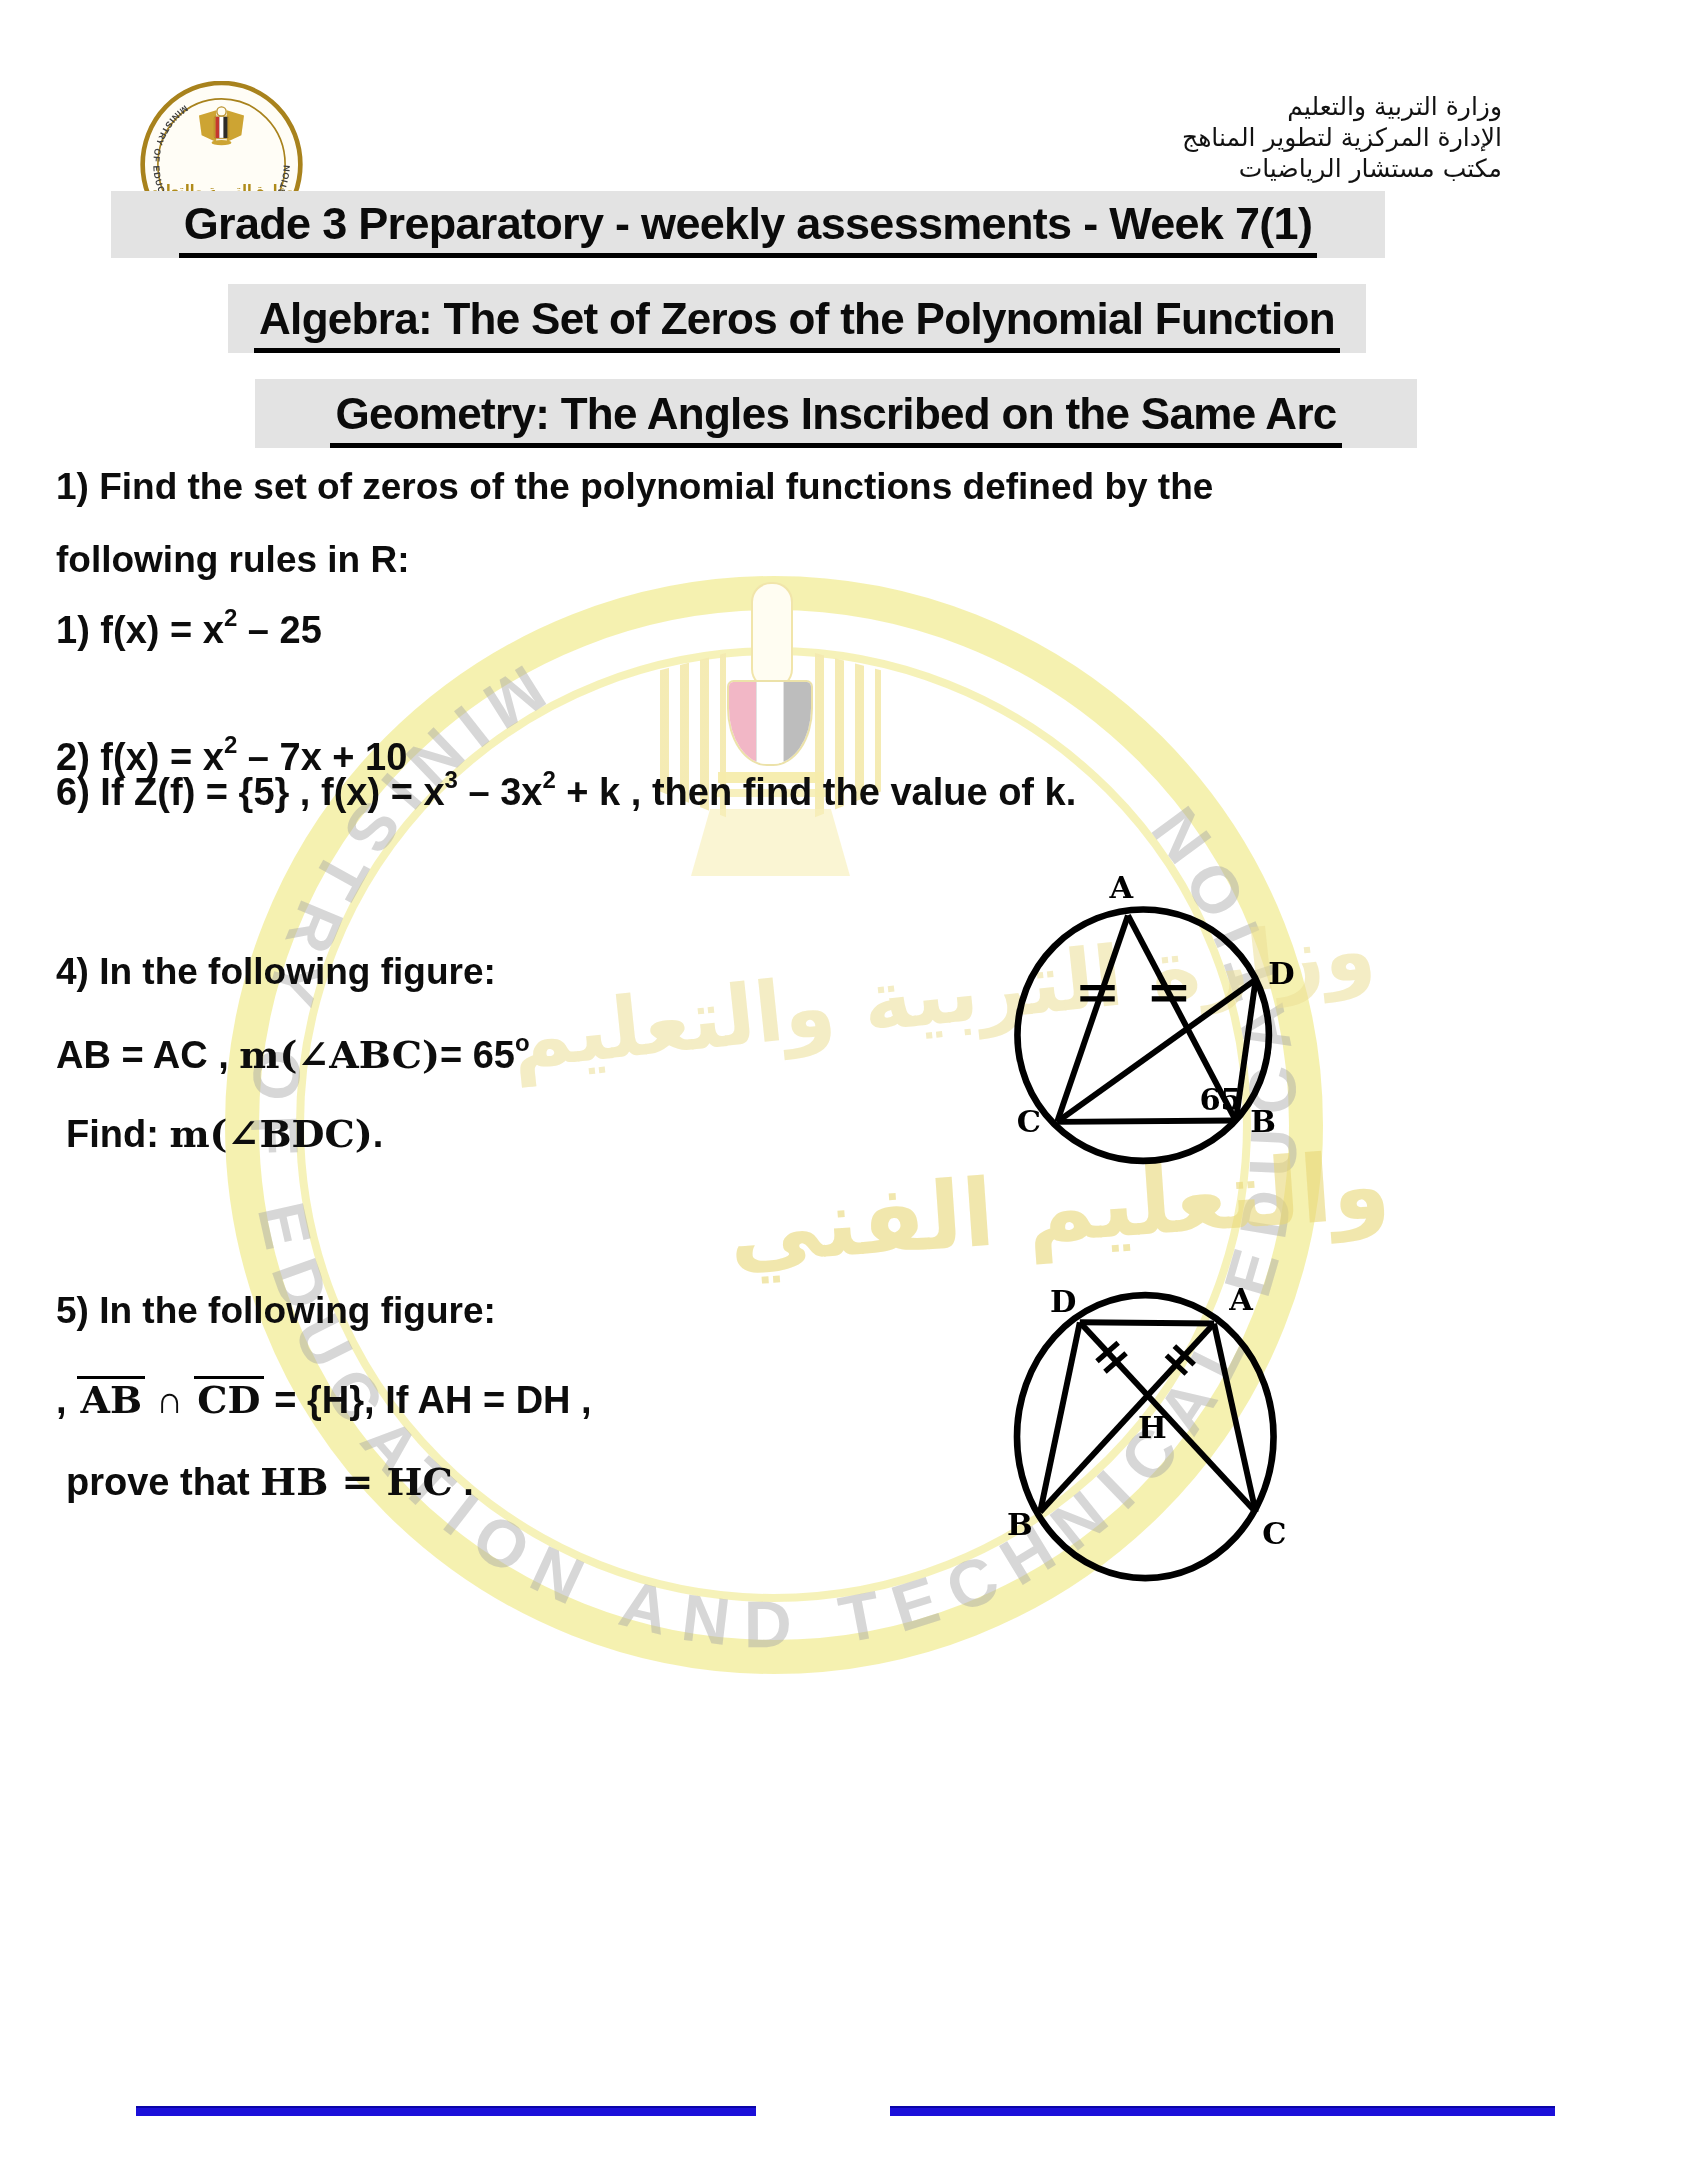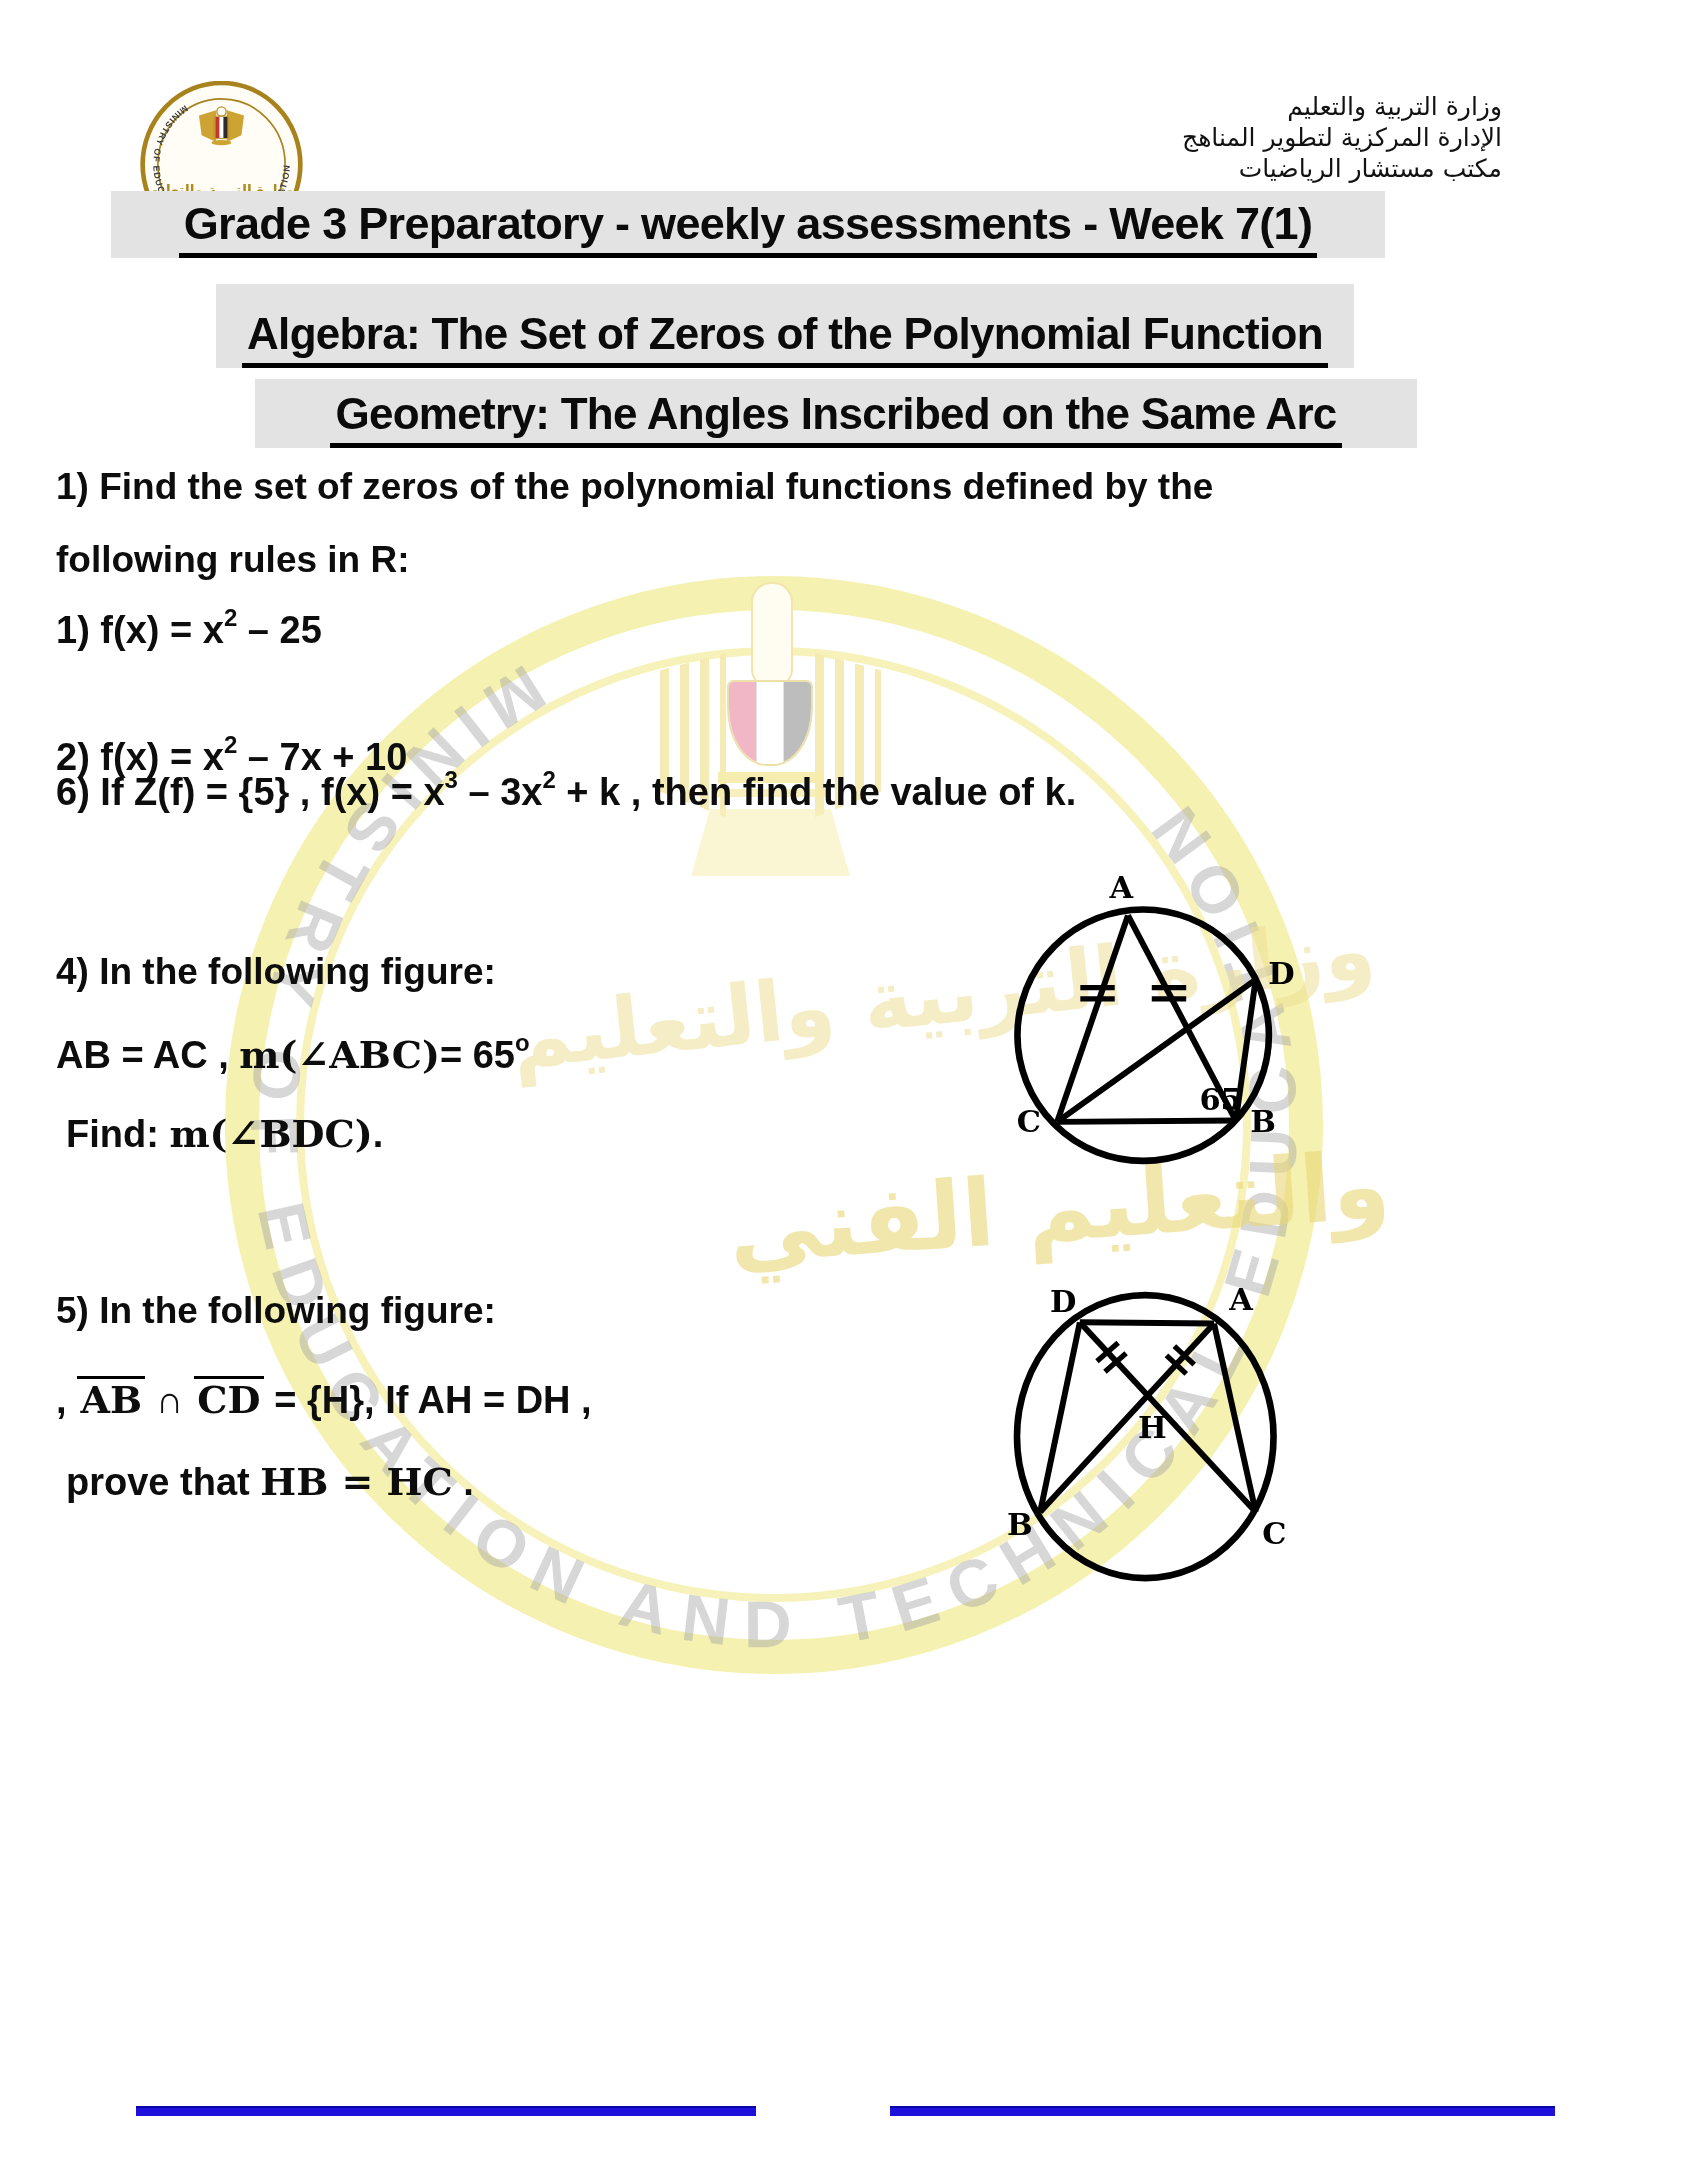--- a/index.html
+++ b/index.html
@@ -42,21 +42,21 @@
   
   .arabic-block { position:absolute; top:91px; right:185px; text-align:right;
     font-family:"DejaVu Sans", sans-serif; font-size:25px; line-height:31px; color:#121212; z-index:2; }
   .logo-svg { position:absolute; left:140px; top:81px; z-index:1; }
   
   .band { position:absolute; background:#e3e3e3; display:flex; align-items:flex-end; justify-content:center; z-index:2; }
   .band .t { font-weight:bold; color:#0b0b0b; letter-spacing:-0.7px; white-space:nowrap;
     border-bottom:5.3px solid #000; padding:0 5.3px 6.6px; line-height:1.0; }
   .band1 { left:111px; top:191px; width:1274px; height:67px; }
   .band1 .t { font-size:45px; }
-  .band2 { left:216px; top:284px; width:1138px; height:84px; }
+  .band2 { left:228px; top:284px; width:1138px; height:69px; }
   .band2 .t { font-size:44px; }
   .band3 { left:255px; top:379px; width:1162px; height:69px; }
   .band3 .t { font-size:44px; }
   
   .line { position:absolute; left:56px; font-weight:bold; font-size:37px; white-space:nowrap; z-index:2; }
   .eq { font-size:38px; }
   .sup { font-size:24px; position:relative; top:-17px; }
   .mser { font-family:"DejaVu Serif","DejaVu Sans",serif; }
   .seg { font-family:"DejaVu Serif",serif; display:inline-block;
     border-top:3.3px solid #000; padding:2px 3.3px 0; line-height:1.0; }

